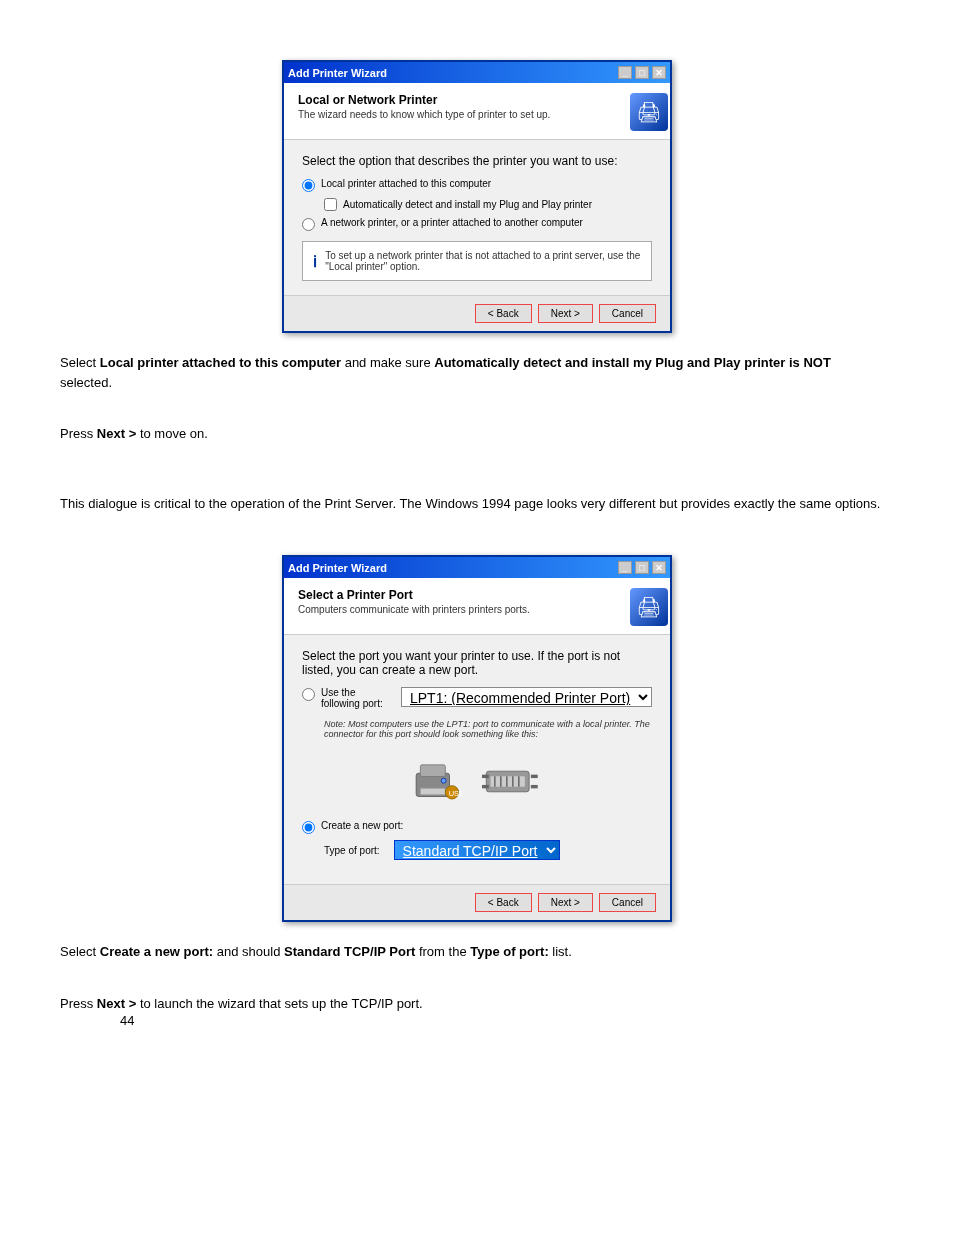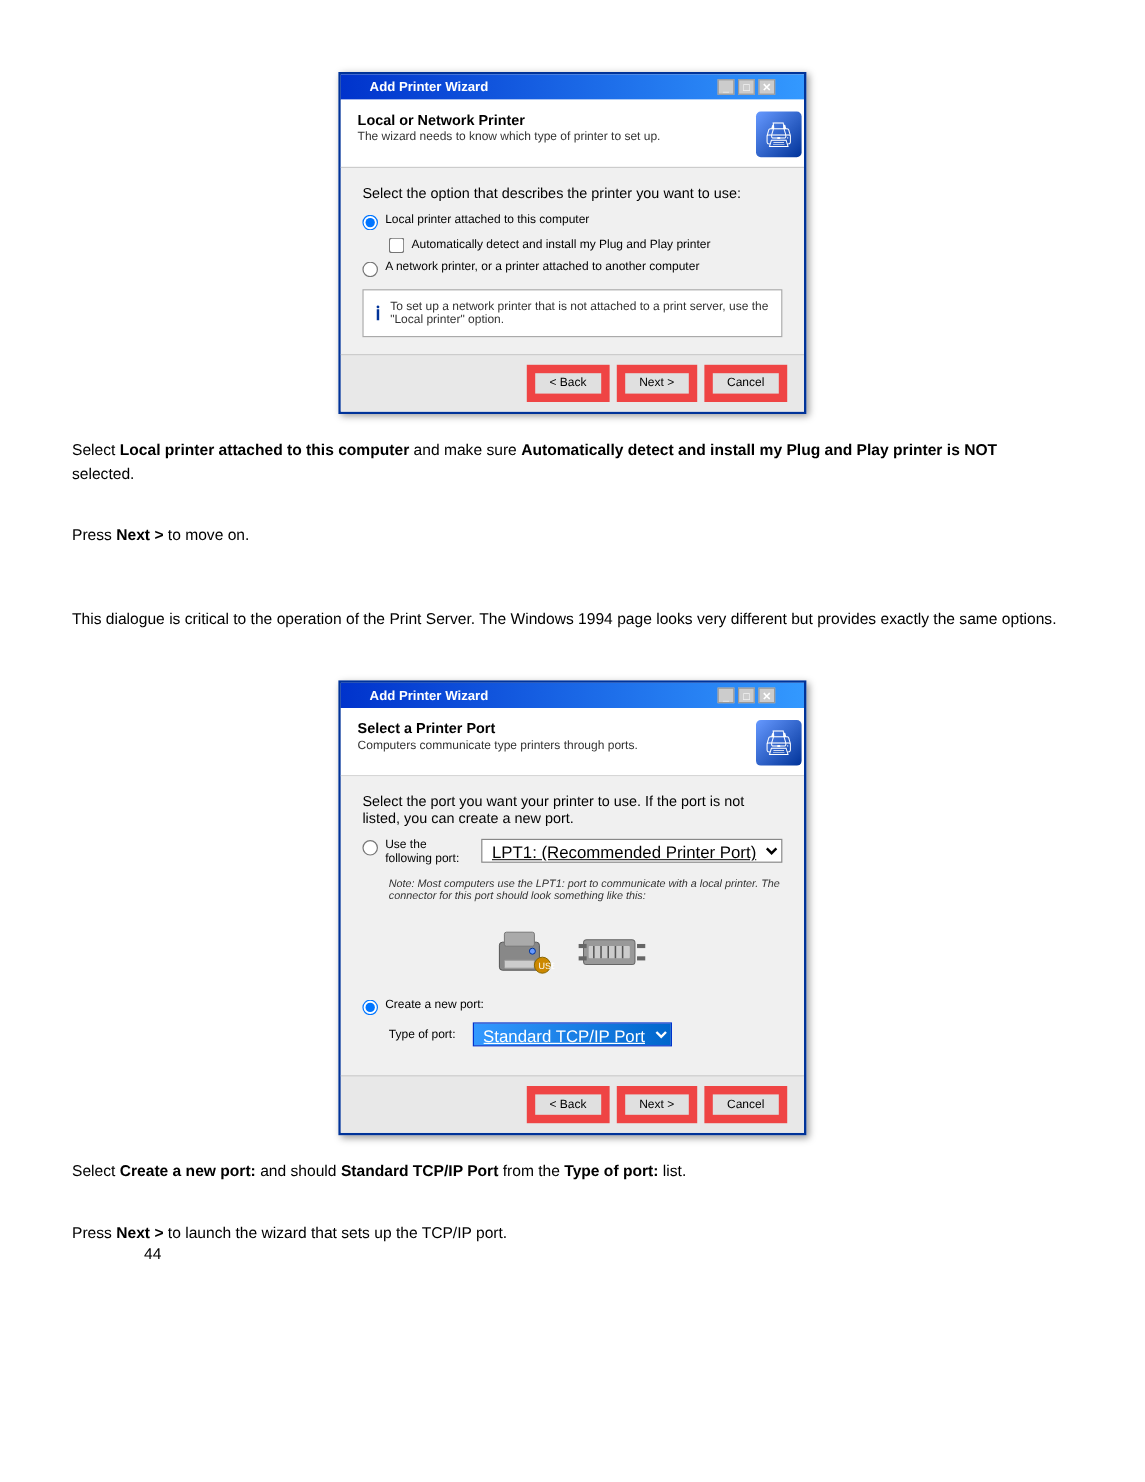--- a/index.html
+++ b/index.html
@@ -19,21 +19,21 @@
       border: 2px solid #003399;
       background: #fff;
       margin: 0 auto;
       font-size: 11px;
       font-family: 'Segoe UI', Tahoma, sans-serif;
       box-shadow: 2px 2px 6px rgba(0,0,0,0.4);
     }
     .wizard-titlebar {
       background: linear-gradient(to right, #0033cc, #3399ff);
       color: #fff;
-      padding: 4px 24px;
+      padding: 4px 4px;
       font-size: 11px;
       font-weight: bold;
       display: flex;
       justify-content: space-between;
       align-items: center;
     }
     .wizard-titlebar-controls {
       display: flex;
       gap: 3px;
     }
@@ -129,21 +129,21 @@
     .wizard-footer {
       background: #e8e8e8;
       border-top: 1px solid #ccc;
       padding: 8px 14px;
       display: flex;
       justify-content: flex-end;
       gap: 6px;
     }
     .wizard-btn {
       background: #e0e0e0;
-      border: 7px solid #ef4444;
+      border: 1px solid #ef4444;
       padding: 3px 12px;
       font-size: 10px;
       cursor: pointer;
       min-width: 50px;
       text-align: center;
     }
 
     
     .doc-text {
       font-size: 13px;
@@ -308,21 +308,21 @@
         <div class="wizard-titlebar-controls">
           <div class="titlebar-btn">_</div>
           <div class="titlebar-btn">□</div>
           <div class="titlebar-btn">✕</div>
         </div>
       </div>
 
       <div class="wizard-header">
         <div class="wizard-header-text">
           <h2>Select a Printer Port</h2>
-          <p>Computers communicate type printers through ports.</p>
+          <p>Computers communicate with printers printers ports.</p>
         </div>
         <div class="wizard-icon">🖨</div>
       </div>
 
       <div class="wizard-body">
         <p class="instruction">Select the port you want your printer to use.  If the port is not listed, you can create a new port.</p>
 
         <div class="radio-group">
 
           <div class="radio-item">

